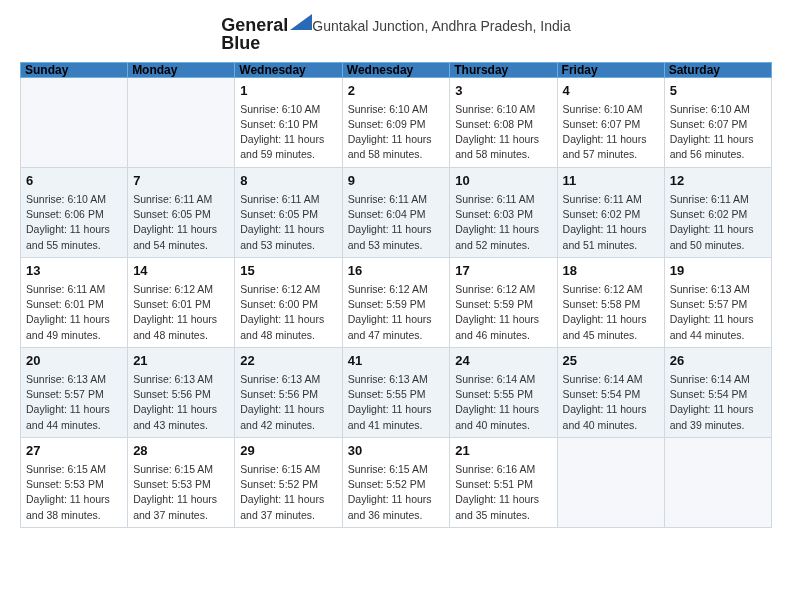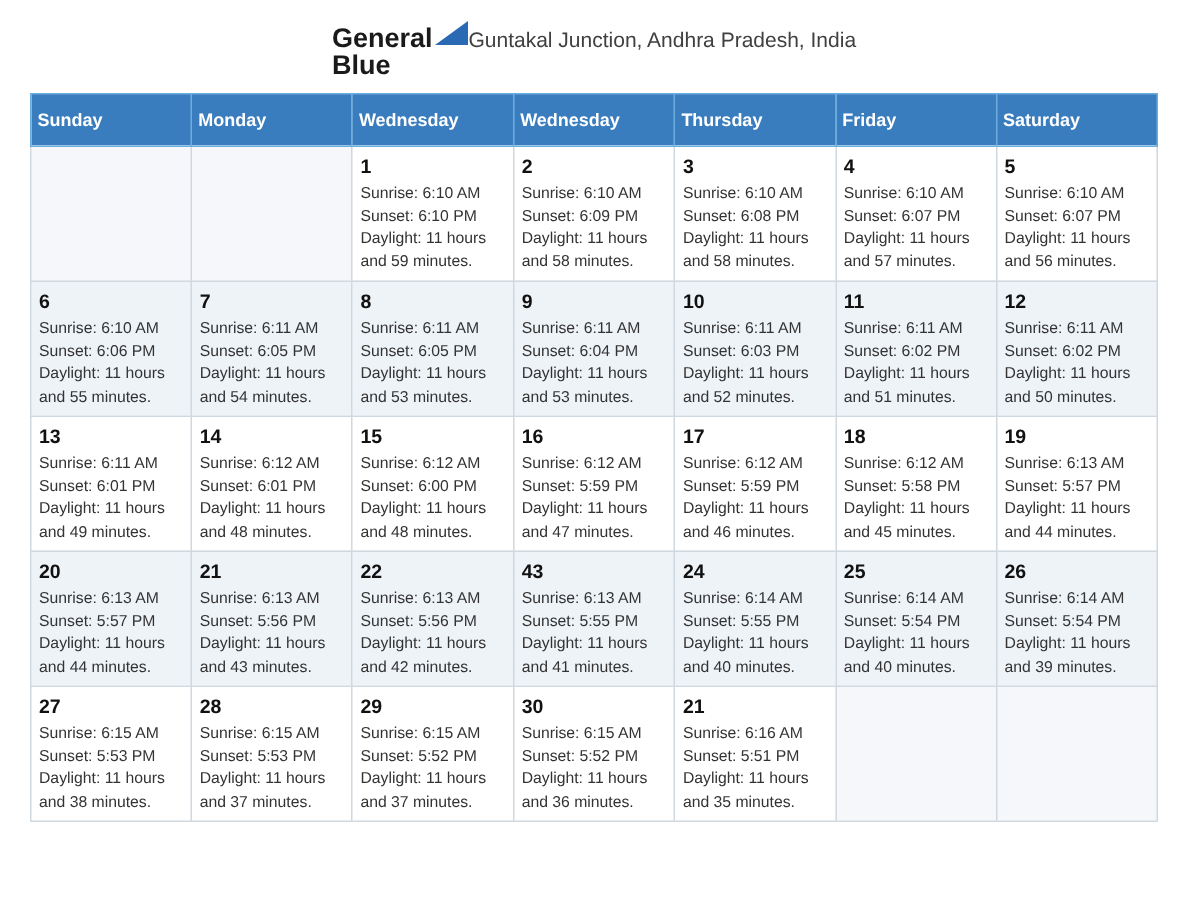--- a/index.html
+++ b/index.html
@@ -45,24 +45,24 @@
       margin-top: 2px;
     }
     .calendar {
       width: 100%;
       border-collapse: collapse;
       margin-top: 6px;
       font-size: 11px;
     }
     .calendar thead tr th {
       background: #3a7dbf;
-      color: #ffffff;
+      color: #000000;
       font-size: 12px;
       font-weight: bold;
-      padding: 10px 4px;
+      padding: 0 4px;
       text-align: left;
       border: 1px solid #6aaee0;
     }
     .calendar tbody tr td {
       vertical-align: top;
       padding: 4px 5px;
       border: 1px solid #d0d8e0;
       background: #fff;
       width: 108px;
       min-height: 80px;
@@ -217,21 +217,21 @@
         </td>
         <td>
           <div class="day-number">21</div>
           <div class="day-info">Sunrise: 6:13 AM<br>Sunset: 5:56 PM<br>Daylight: 11 hours and 43 minutes.</div>
         </td>
         <td>
           <div class="day-number">22</div>
           <div class="day-info">Sunrise: 6:13 AM<br>Sunset: 5:56 PM<br>Daylight: 11 hours and 42 minutes.</div>
         </td>
         <td>
-          <div class="day-number">43</div>
+          <div class="day-number">41</div>
           <div class="day-info">Sunrise: 6:13 AM<br>Sunset: 5:55 PM<br>Daylight: 11 hours and 41 minutes.</div>
         </td>
         <td>
           <div class="day-number">24</div>
           <div class="day-info">Sunrise: 6:14 AM<br>Sunset: 5:55 PM<br>Daylight: 11 hours and 40 minutes.</div>
         </td>
         <td>
           <div class="day-number">25</div>
           <div class="day-info">Sunrise: 6:14 AM<br>Sunset: 5:54 PM<br>Daylight: 11 hours and 40 minutes.</div>
         </td>

